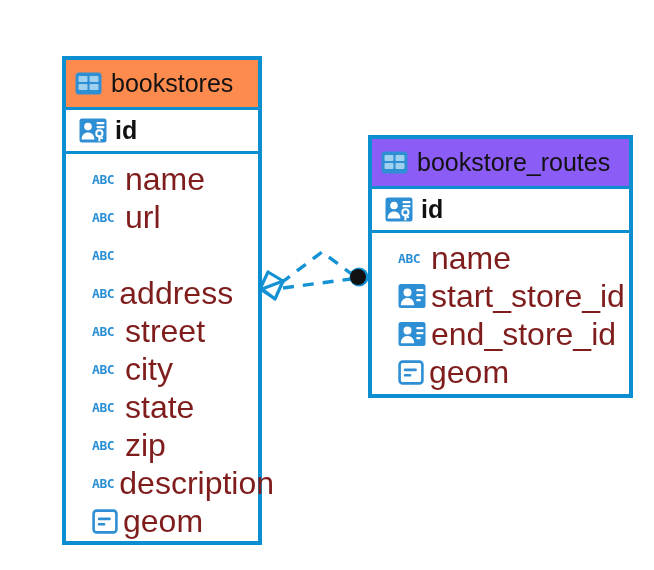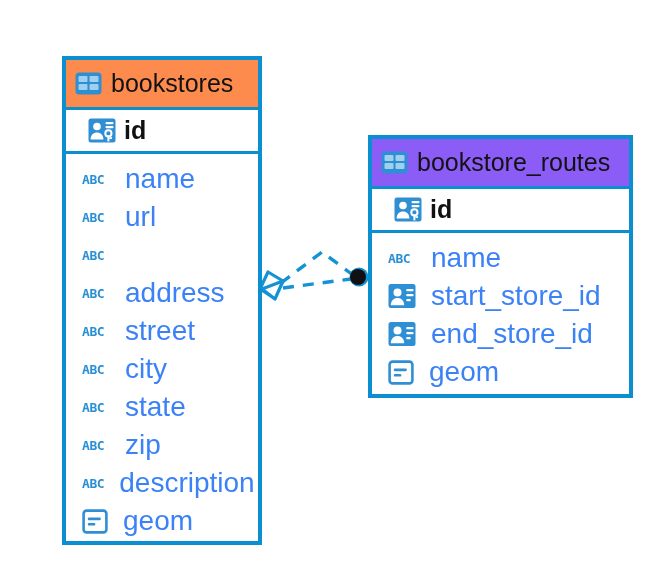--- a/index.html
+++ b/index.html
@@ -46,46 +46,46 @@
     color: #121212;
     line-height: 1;
     white-space: nowrap;
   }
 
   .pk-row {
     display: flex;
     align-items: center;
     box-sizing: border-box;
     height: 47px;
-    padding: 0 22px;
+    padding: 0 13px;
     gap: 8px;
     border-top: 3px solid #0b8fd0;
     border-bottom: 3px solid #0b8fd0;
     background: #ffffff;
   }
   .pk-label {
     font-size: 25px;
     font-weight: bold;
     color: #111111;
     line-height: 1;
   }
 
   .fields {
     padding: 6px 0 8px 0;
   }
   .field-row {
     display: flex;
     align-items: center;
     height: 38px;
-    padding: 0 16px;
-    gap: 15px;
+    padding: 0 26px;
+    gap: 5px;
   }
   .field-label {
-    font-size: 28px;
-    color: #3b82f6;
+    font-size: 32px;
+    color: #7f1d1d;
     line-height: 1;
     white-space: nowrap;
   }
 
   
   .icon {
     flex: 0 0 auto;
     display: inline-flex;
     align-items: center;
     justify-content: center;

